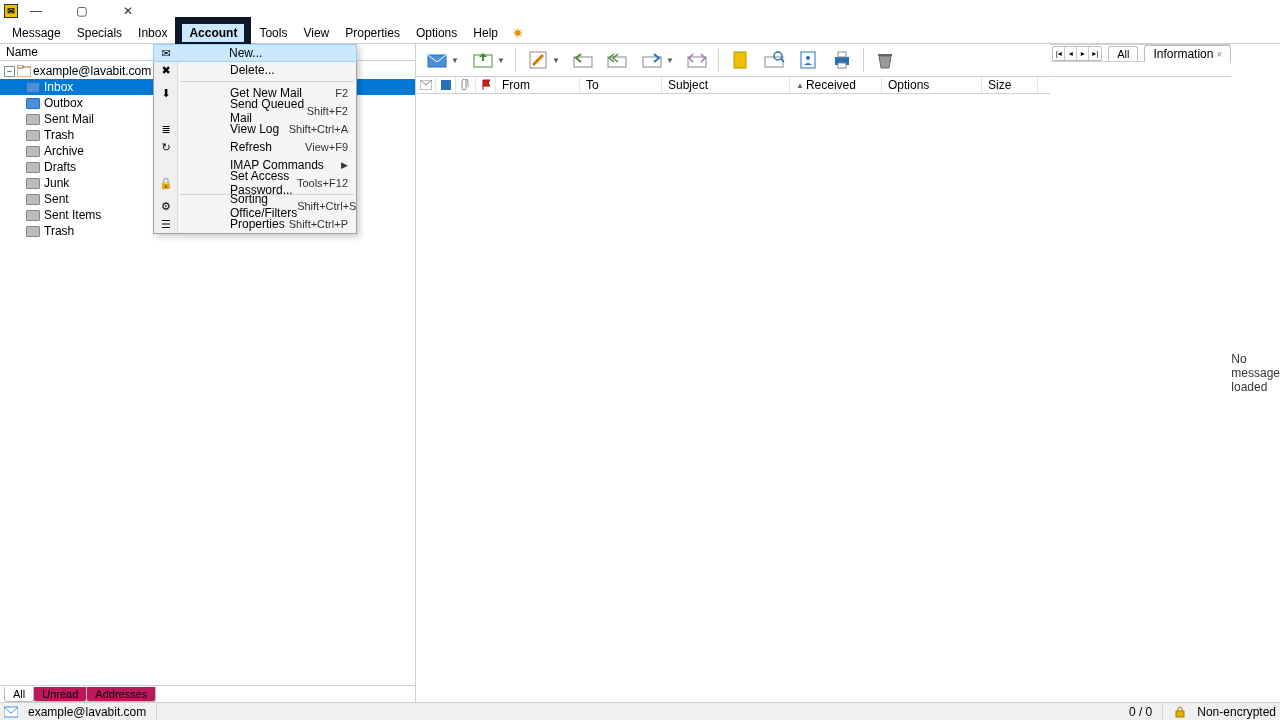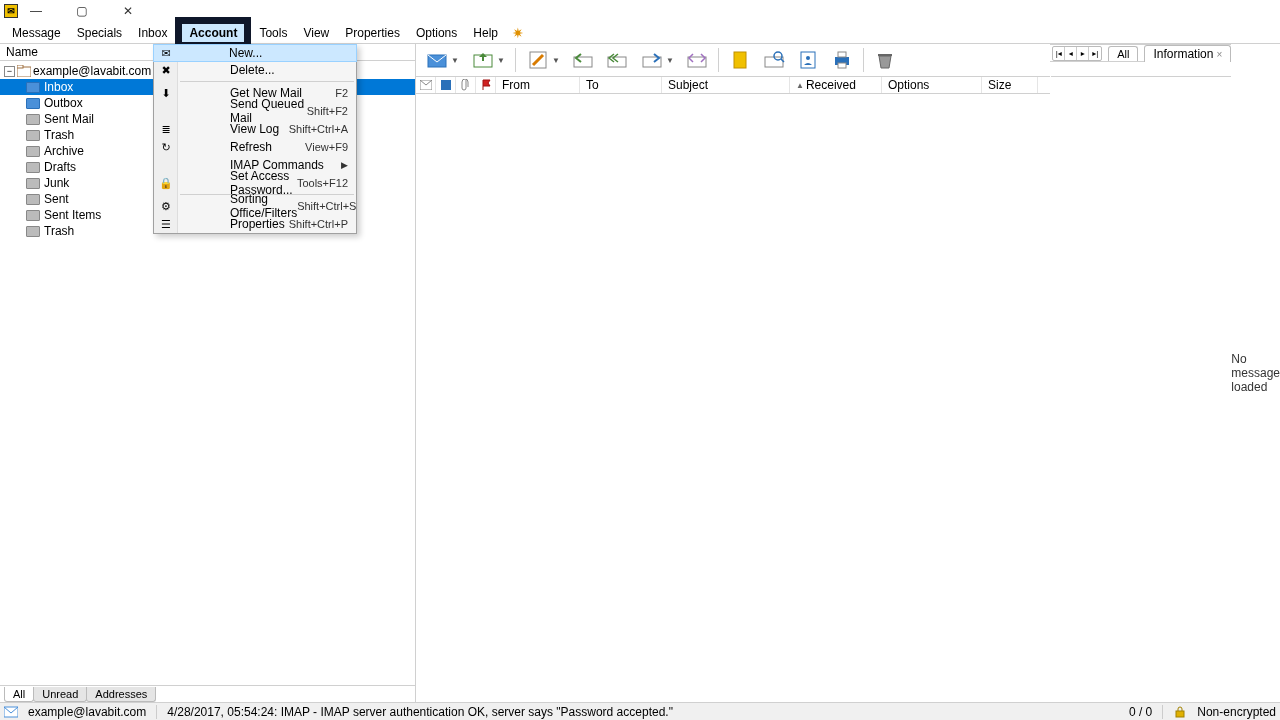--- a/index.html
+++ b/index.html
@@ -30,21 +30,21 @@
 .main { position: absolute; top: 44px; left: 0; right: 0; bottom: 18px; display: flex; }
 .left { width: 416px; border-right: 1px solid #d0d0d0; display: flex; flex-direction: column; }
 .sidebar-header { height: 17px; padding: 1px 6px; border-bottom: 1px solid #d0d0d0; background: #fff; font-size: 12px; }
 .tree { flex: 1; overflow: auto; padding-top: 2px; background: #fff; }
 .tree .account { display: flex; align-items: center; padding: 1px 4px; gap: 2px; }
 .tree .toggle { width: 11px; height: 11px; border: 1px solid #888; display: flex; align-items: center; justify-content: center; font-size: 9px; line-height: 1; cursor: pointer; }
 .tree .folder { display: flex; align-items: center; padding: 1px 4px 1px 26px; gap: 4px; cursor: pointer; height: 16px; }
 .tree .folder.selected { background: #0078d7; color: #fff; }
 .tree .ficon { width: 14px; height: 12px; }
 .left-tabs { height: 17px; border-top: 1px solid #d0d0d0; display: flex; align-items: flex-end; padding-left: 4px; gap: 0; }
-.left-tabs .tab { border: 1px solid #bbb; border-top: none; padding: 1px 8px; font-size: 11px; background: #e5e5e5; cursor: pointer; border-radius: 0 0 3px 3px; margin-right: -1px; }
+.left-tabs .tab { border: 1px solid #bbb; border-top: none; padding: 1px 8px; font-size: 11px; background: #be185d; cursor: pointer; border-radius: 0 0 3px 3px; margin-right: -1px; }
 .left-tabs .tab.active { background: #fff; font-weight: normal; }
 
 .right { flex: 1; display: flex; flex-direction: row; }
 .columns { height: 17px; border-bottom: 1px solid #d0d0d0; display: flex; align-items: center; background: #fff; margin-top: 33px; }
 .columns .col { border-right: 1px solid #e5e5e5; padding: 1px 6px; display: flex; align-items: center; gap: 2px; height: 100%; }
 .columns .iconcol { width: 20px; justify-content: center; padding: 0; }
 .columns .sort { font-size: 8px; color: #666; }
 .list-area { flex: 1; background: #fff; }
 .preview-tabs { height: 18px; border-top: 1px solid #d0d0d0; border-bottom: 1px solid #d0d0d0; display: flex; align-items: center; padding-left: 2px; }
 .nav-btns { display: flex; gap: 0; border: 1px solid #bbb; border-radius: 2px; }
@@ -363,21 +363,20 @@
     </div>
 </div>
 
 <div class="statusbar">
   <svg class="sb-icon" viewBox="0 0 14 12">
       <rect x="0" y="1" width="14" height="10" fill="#fff" stroke="#4a90d9"></rect>
       <path d="M0 1 L7 7 L14 1" fill="none" stroke="#4a90d9"></path>
     </svg>
   <span>example@lavabit.com</span>
   <div class="sep"></div>
-  <span>4/28/2017, 05:54:24: IMAP  - IMAP server authentication OK, server says "Password accepted."</span>
   <div class="spacer"></div>
   <span>0 / 0</span>
   <div class="sep"></div>
   <svg class="sb-icon" viewBox="0 0 12 12">
       <rect x="2" y="5" width="8" height="6" fill="#e0b000" stroke="#a08000"></rect>
       <path d="M4 5 L4 3 Q4 1 6 1 Q8 1 8 3 L8 5" fill="none" stroke="#a08000"></path>
     </svg>
   <span>Non-encrypted</span>
 </div>
 

